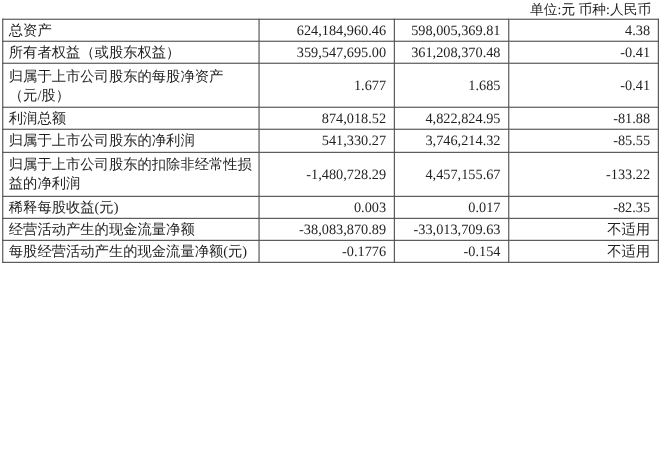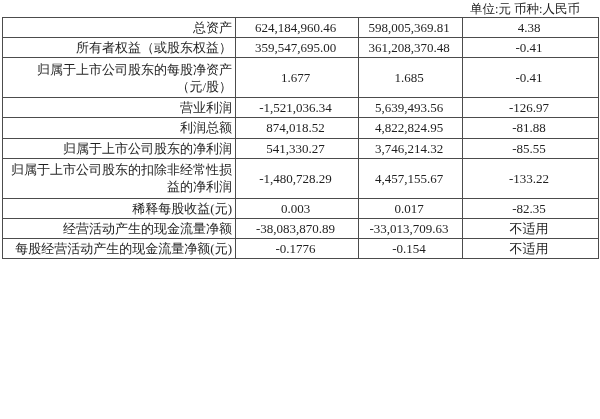--- a/index.html
+++ b/index.html
@@ -6,21 +6,21 @@
   html, body {
     margin: 0; padding: 0;
     width: 600px; height: 419px;
     background: #ffffff;
     font-family: "Liberation Serif", "DejaVu Serif", serif;
     color: #1f1f1f;
   }
   .unit-note {
     text-align: right;
     font-size: 12.5px;
-    padding: 2px 20px 2px 0;
+    padding: 2px 8px 2px 0;
     height: 17px;
     line-height: 14px;
   }
   table.fin {
     border-collapse: collapse;
     table-layout: fixed;
     width: 596px;
     margin-left: 2px;
   }
   .fin col.c-label  { width: 233px; }
@@ -33,22 +33,22 @@
     font-weight: normal;
     line-height: 1.32;
     vertical-align: middle;
     padding: 1px 4px;
     overflow: hidden;
   }
   .fin th {
     text-align: center;
     padding: 1px 12px;
   }
-  .fin td.lbl { text-align: right;  padding-left: 5px; padding-right: 3px; }
-  .fin td.num { text-align: center; padding-right: 7px; }
+  .fin td.lbl { text-align: left;  padding-left: 5px; padding-right: 3px; }
+  .fin td.num { text-align: right; padding-right: 7px; }
   tr.h40 { height: 40px; }
   tr.h20 { height: 20px; }
 </style>
 </head>
 <body>
 
 <div class="unit-note">单位:元 币种:人民币</div>
 
 <table class="fin">
   <colgroup>
@@ -73,26 +73,20 @@
       <td class="num">-0.41</td>
     </tr>
     <tr class="h40">
       <td class="lbl">归属于上市公司股东的每股净资产（元/股）</td>
       <td class="num">1.677</td>
       <td class="num">1.685</td>
       <td class="num">-0.41</td>
     </tr>
 
 
-    <tr class="h20">
-      <td class="lbl">营业利润</td>
-      <td class="num">-1,521,036.34</td>
-      <td class="num">5,639,493.56</td>
-      <td class="num">-126.97</td>
-    </tr>
     <tr class="h20">
       <td class="lbl">利润总额</td>
       <td class="num">874,018.52</td>
       <td class="num">4,822,824.95</td>
       <td class="num">-81.88</td>
     </tr>
     <tr class="h20">
       <td class="lbl">归属于上市公司股东的净利润</td>
       <td class="num">541,330.27</td>
       <td class="num">3,746,214.32</td>

